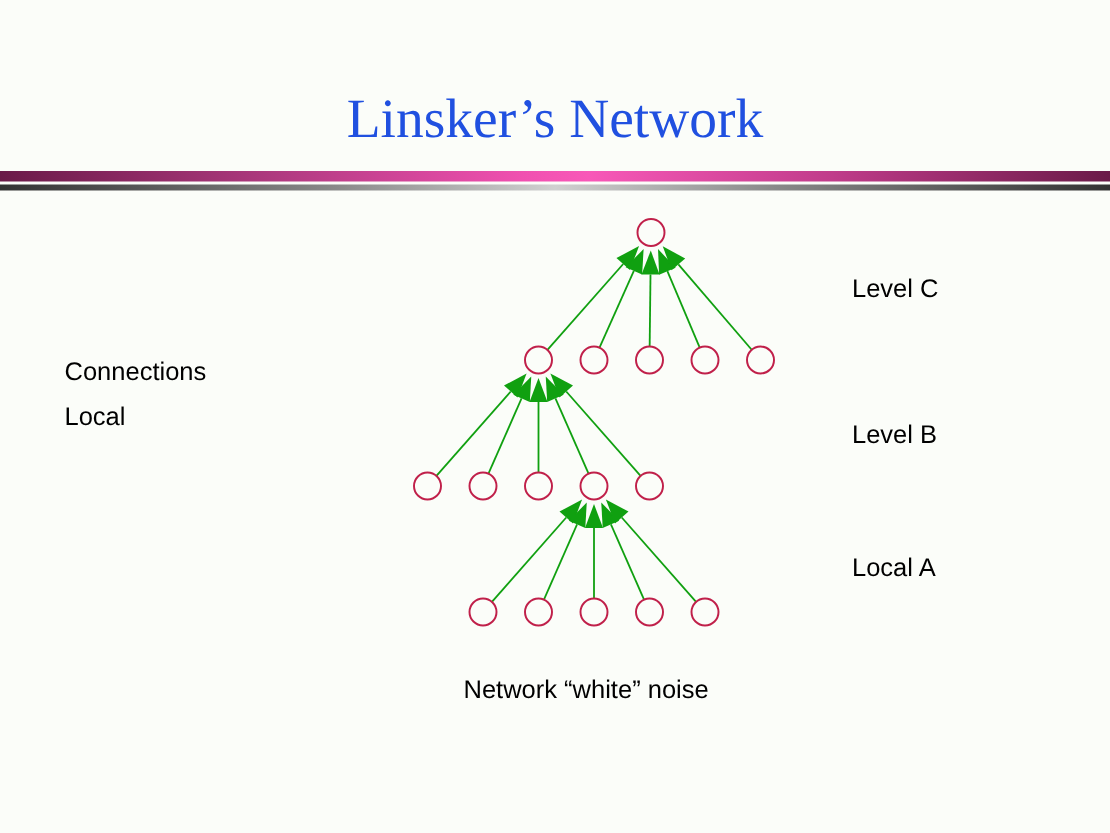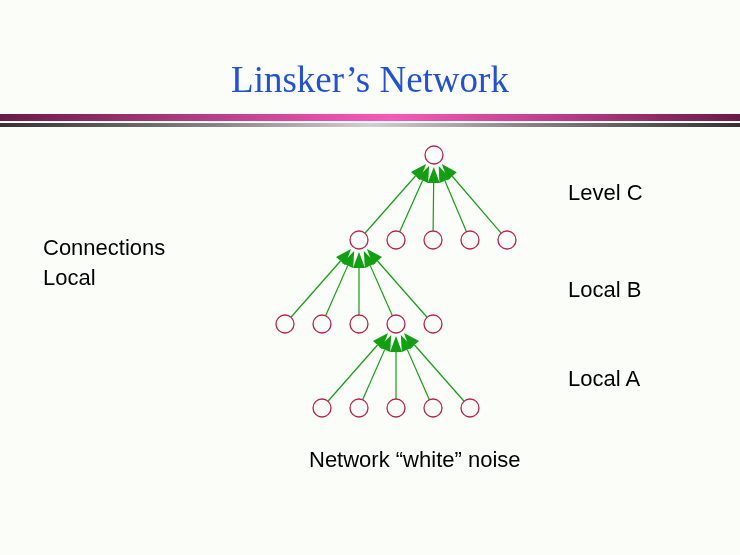--- a/index.html
+++ b/index.html
@@ -3,36 +3,36 @@
 <meta charset="utf-8">
 <style>
   html, body { margin: 0; padding: 0; }
   body { width: 740px; height: 555px; background: #fbfdf9; position: relative; overflow: hidden; }
   .title { position: absolute; left: 0; width: 740px; top: 58px; text-align: center;
     font-family: "Liberation Serif", "DejaVu Serif", serif; font-size: 37px; color: #2050e0; margin: 0; font-weight: normal; }
   .rule-pink { position: absolute; left: 0; top: 114px; width: 740px; height: 7px;
     background: linear-gradient(to right, #6a1a48 0%, #b03a80 25%, #f050b0 47%, #f858b8 53%, #c03c8a 75%, #6a1a48 100%); }
   .rule-gray { position: absolute; left: 0; top: 123px; width: 740px; height: 4px;
     background: linear-gradient(to right, #333 0%, #888 30%, #d0d0d0 50%, #888 70%, #333 100%); }
-  .lbl { position: absolute; font-family: "Liberation Sans", "DejaVu Sans", sans-serif; font-size: 22px; color: #000; line-height: 30px; white-space: nowrap; }
+  .lbl { position: absolute; font-family: "Liberation Sans", "DejaVu Sans", sans-serif; font-size: 17px; color: #000; line-height: 30px; white-space: nowrap; }
   svg { position: absolute; left: 0; top: 0; }
 </style>
 </head>
 <body>
 
 <h1 class="title">Linsker’s Network</h1>
 <div class="rule-pink"></div>
 <div class="rule-gray"></div>
 
 <div class="lbl" style="left:43px; top:233px;">
   <div>Connections</div>
   <div>Local</div>
 </div>
 <div class="lbl" style="left:568px; top:178px;">Level C</div>
-<div class="lbl" style="left:568px; top:275px;">Local B</div>
+<div class="lbl" style="left:568px; top:275px;">Level B</div>
 <div class="lbl" style="left:568px; top:364px;">Local A</div>
 <div class="lbl" style="left:309px; top:445px;">Network “white” noise</div>
 
 <svg id="net" width="740" height="555">
     <line x1="364.9545947337816" y1="233.25145930171416" x2="415.4745941615683" y2="175.99545995022257" stroke="#10a010" stroke-width="1.2"></line>
     <polygon points="426.0605403549578,163.9980542643811 419.97362129375887,179.96518977274366 410.9755670293777,172.02573012770148" fill="#10a010"></polygon>
     <line x1="399.6731748712511" y1="231.78368778799094" x2="422.57234484499656" y2="180.56186021513932" stroke="#10a010" stroke-width="1.2"></line>
     <polygon points="429.10243350499854,165.9550829493454 428.04988631966927,183.01064346264008 417.09480337032386,178.11307696763856" fill="#10a010"></polygon>
     <line x1="433.10587502620325" y1="231.0006227727233" x2="433.6706110295899" y2="182.99806248486087" stroke="#10a010" stroke-width="1.2"></line>
     <polygon points="433.85883329839567,166.99916963636895 439.6701958477744,183.06864583566303 427.67102621140543,182.9274791340587" fill="#10a010"></polygon>

